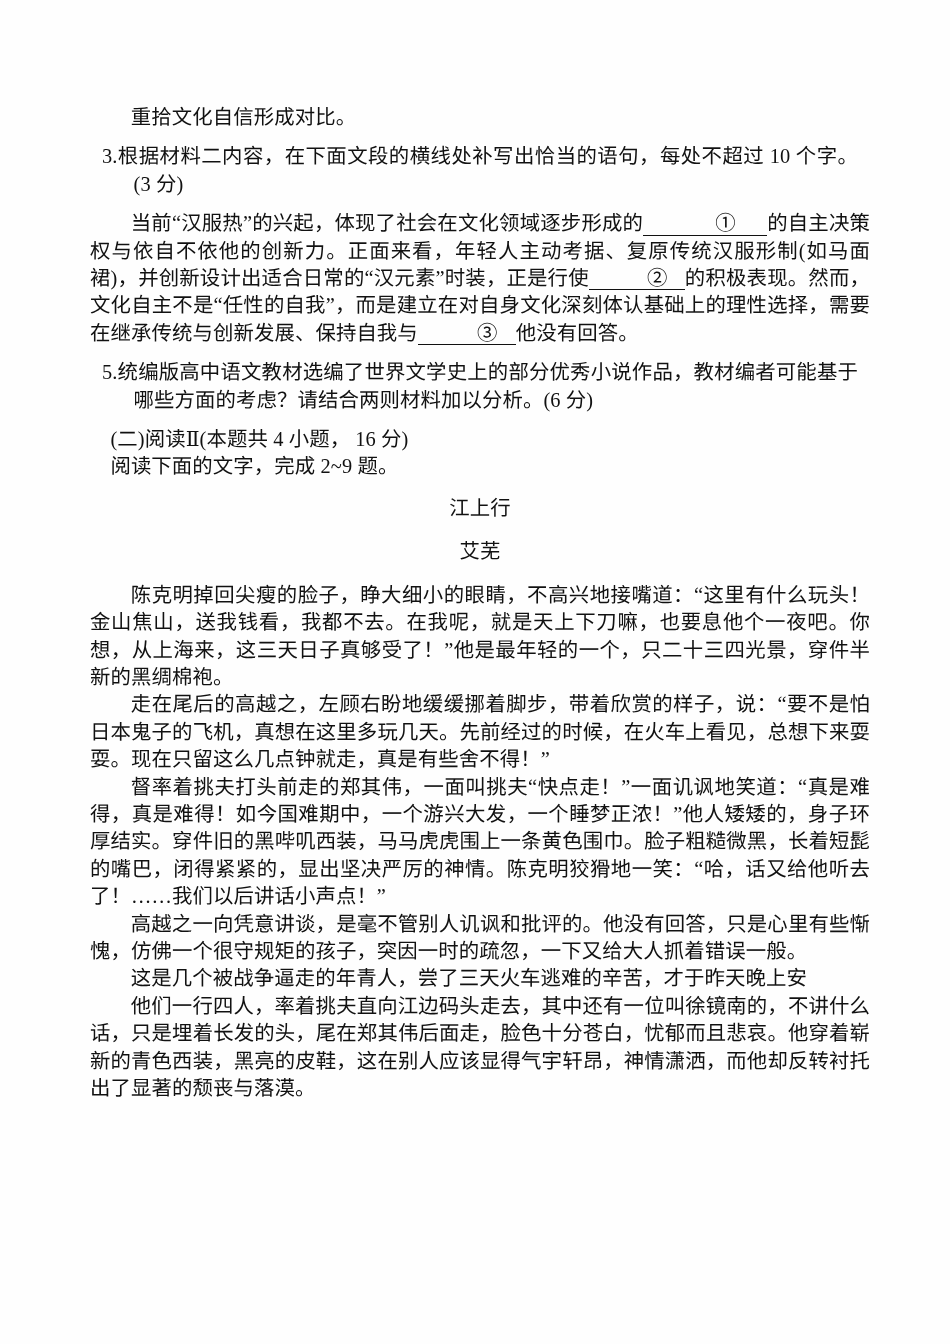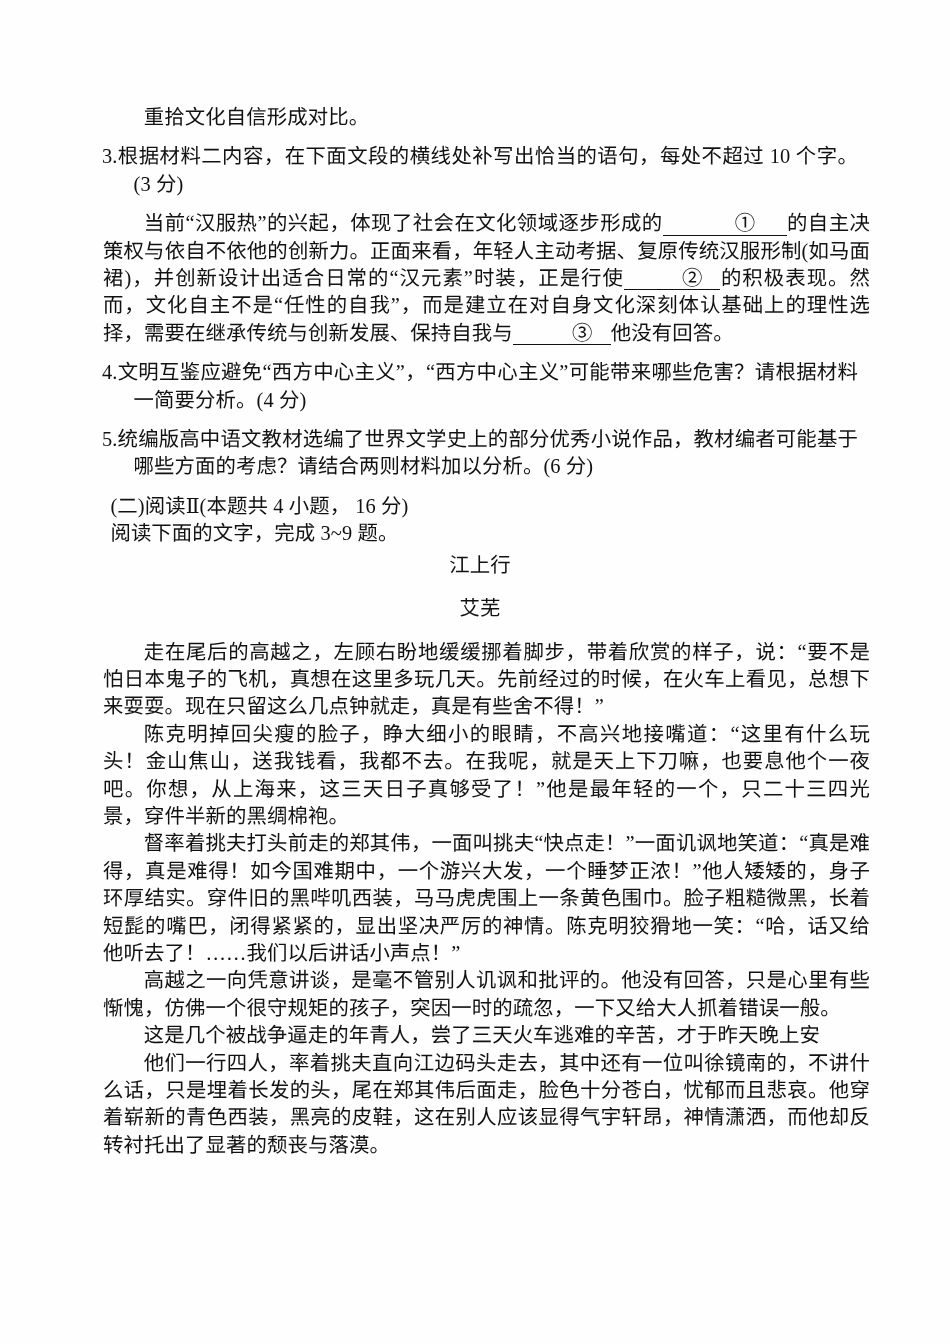--- a/index.html
+++ b/index.html
@@ -33,21 +33,21 @@
     text-align: justify;
     text-justify: inter-ideograph;
   }
   
   .p {
     margin: 0;
     text-align: justify;
     text-justify: inter-ideograph;
     word-break: break-all;
   }
-  .indent2 { text-indent: 2em; margin-left: 13px; }
+  .indent2 { text-indent: 2em; }
   .indent1 { text-indent: 1em; }
   
   .q {
     margin: 12px;
     padding-left: 1.55em;
     text-indent: -1.55em;
     text-align: justify;
     text-justify: inter-ideograph;
     word-break: break-all;
   }
@@ -55,48 +55,47 @@
     display: inline-block;
     border-bottom: 1.3px solid #111;
     text-align: center;
     vertical-align: baseline;
     line-height: 1;
     padding: 0 0 1px 0;
   }
   .blank.w1 { width: 124px; }
   .blank.w2 { width: 96px; }
   .blank.w3 { width: 98px; }
-  .title-line { margin: 4px; text-align: center; }
+  .title-line { margin: 14px; text-align: center; }
   .author-line { margin: 16px; text-align: center; }
 </style>
 </head>
 <body>
 
 <div class="page">
   <div class="doc">
 
     <p class="p indent2">重拾文化自信形成对比。</p>
 
     <p class="q">3.根据材料二内容，在下面文段的横线处补写出恰当的语句，每处不超过 10 个字。(3 分)</p>
 
     <p class="p indent2"><span>当前“汉服热”的兴起，体现了社会在文化领域逐步形成的</span><span class="blank w1">①</span><span>的自主决策权与依自不依他的创新力。正面来看，年轻人主动考据、复原传统汉服形制(如马面裙)，并创新设计出适合日常的“汉元素”时装，正是行使</span><span class="blank w2">②</span><span>的积极表现。然而，文化自主不是“任性的自我”，而是建立在对自身文化深刻体认基础上的理性选择，需要在继承传统与创新发展、保持自我与</span><span class="blank w3">③</span><span>他没有回答。</span></p>
 
-    <p class="q">4.文明互鉴应避免“西方中心主义”，“西方中心主义”可能带来哪些危害？请根据材料一简要分析。(4 分)</p>
 
     <p class="q">5.统编版高中语文教材选编了世界文学史上的部分优秀小说作品，教材编者可能基于哪些方面的考虑？请结合两则材料加以分析。(6 分)</p>
 
     <p class="p indent1">(二)阅读Ⅱ(本题共 4 小题， 16 分)</p>
 
-    <p class="p indent1">阅读下面的文字，完成 3~9 题。</p>
+    <p class="p indent1">阅读下面的文字，完成 2~9 题。</p>
 
 
     <p class="title-line">江上行</p>
     <p class="author-line">艾芜</p>
 
+    <p class="p indent2">陈克明掉回尖瘦的脸子，睁大细小的眼睛，不高兴地接嘴道：“这里有什么玩头！金山焦山，送我钱看，我都不去。在我呢，就是天上下刀嘛，也要息他个一夜吧。你想，从上海来，这三天日子真够受了！”他是最年轻的一个，只二十三四光景，穿件半新的黑绸棉袍。</p>
     <p class="p indent2">走在尾后的高越之，左顾右盼地缓缓挪着脚步，带着欣赏的样子，说：“要不是怕日本鬼子的飞机，真想在这里多玩几天。先前经过的时候，在火车上看见，总想下来耍耍。现在只留这么几点钟就走，真是有些舍不得！”</p>
-    <p class="p indent2">陈克明掉回尖瘦的脸子，睁大细小的眼睛，不高兴地接嘴道：“这里有什么玩头！金山焦山，送我钱看，我都不去。在我呢，就是天上下刀嘛，也要息他个一夜吧。你想，从上海来，这三天日子真够受了！”他是最年轻的一个，只二十三四光景，穿件半新的黑绸棉袍。</p>
     <p class="p indent2">督率着挑夫打头前走的郑其伟，一面叫挑夫“快点走！”一面讥讽地笑道：“真是难得，真是难得！如今国难期中，一个游兴大发，一个睡梦正浓！”他人矮矮的，身子环厚结实。穿件旧的黑哔叽西装，马马虎虎围上一条黄色围巾。脸子粗糙微黑，长着短髭的嘴巴，闭得紧紧的，显出坚决严厉的神情。陈克明狡猾地一笑：“哈，话又给他听去了！……我们以后讲话小声点！”</p>
     <p class="p indent2">高越之一向凭意讲谈，是毫不管别人讥讽和批评的。他没有回答，只是心里有些惭愧，仿佛一个很守规矩的孩子，突因一时的疏忽，一下又给大人抓着错误一般。</p>
     <p class="p indent2">这是几个被战争逼走的年青人，尝了三天火车逃难的辛苦，才于昨天晚上安</p>
     <p class="p indent2">他们一行四人，率着挑夫直向江边码头走去，其中还有一位叫徐镜南的，不讲什么话，只是埋着长发的头，尾在郑其伟后面走，脸色十分苍白，忧郁而且悲哀。他穿着崭新的青色西装，黑亮的皮鞋，这在别人应该显得气宇轩昂，神情潇洒，而他却反转衬托出了显著的颓丧与落漠。</p>
 
   </div>
 </div>
 
 </body></html>

